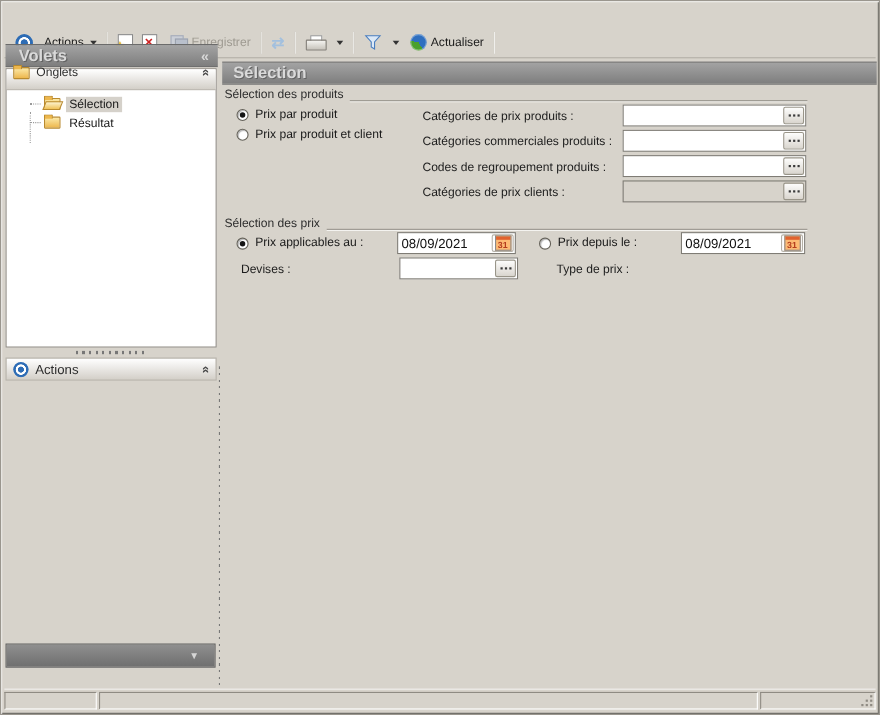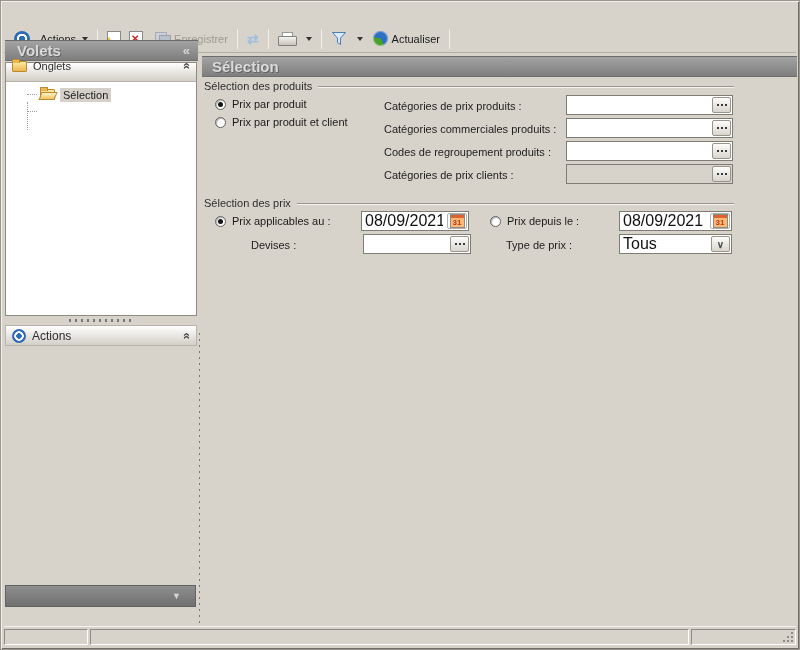--- a/index.html
+++ b/index.html
@@ -100,30 +100,30 @@
   #sidebar-footer { position:absolute; left:0; top:545px; right:2px; height:22px;
     background:linear-gradient(#8f8f8f,#6f6f6f); border:1px solid #636363;
     display:flex; align-items:center; }
   #sidebar-footer .chev-down { margin-left:auto; margin-right:14px; font-size:9px; color:#d6d6d6; }
   #vsplitter { position:absolute; left:197px; top:332px; width:3px; height:290px;
     background:repeating-linear-gradient(180deg,#777 0 2px, transparent 2px 6px);
     background-size:1px 100%; background-repeat:no-repeat; background-position:center; }
   
   #main { position:absolute; left:201px; top:55px; width:596px; height:568px; }
   #main-header { position:absolute; left:0; top:0; right:1px; height:21px; padding-left:10px; }
-  .group-row { position:absolute; left:2px; width:530px; display:flex; align-items:center; gap:6px; }
+  .group-row { position:absolute; left:2px; width:530px; display:flex; align-items:flex-end; gap:6px; }
   .group-label { font-size:11px; color:#2e2e2e; white-space:nowrap; }
   .group-line { flex:1; height:1px; background:#9a968e; box-shadow:0 1px 0 #f4f3f0; }
   .radio-row { position:absolute; display:flex; align-items:center; gap:6px; }
   .radio { width:11px; height:11px; border-radius:50%; background:#fff; border:1px solid #636058;
     box-shadow: inset 1px 1px 1px rgba(0,0,0,.3); display:flex; align-items:center; justify-content:center; flex:none; }
   .radio.checked::after { content:""; width:5px; height:5px; border-radius:50%; background:#141414; }
   .fld-label { position:absolute; font-size:11px; color:#1d1d1d; white-space:nowrap; }
   .fld { position:absolute; height:20px; background:#fff; border:1px solid #7f7c75; display:flex; align-items:stretch; }
-  .fld input { flex:1; border:none; outline:none; background:transparent; font-size:16px; padding:0 3px; color:#111; min-width:0; }
+  .fld input { flex:1; border:none; outline:none; background:transparent; font-size:12px; padding:0 3px; color:#111; min-width:0; }
   .fld.disabled { background:#d7d3cb; }
   .mini-btn { width:19px; margin:1px; background:linear-gradient(#fdfdfc,#d9d5ce);
     border:1px solid #999589; border-radius:2px; display:flex; align-items:center; justify-content:center; flex:none; }
   .dots3 { width:2px; height:2px; background:#3a3a3a; box-shadow:4px 0 #3a3a3a, 8px 0 #3a3a3a; margin-left:-8px; }
   .icon-cal { position:relative; width:15px; height:14px; background:#fdba74; border:1px solid #8a8a8a;
     display:flex; align-items:flex-end; justify-content:center; }
   .icon-cal::before { content:""; position:absolute; top:0; left:0; right:0; height:3px; background:#e0622f; }
   .cal-num { font-size:8px; font-weight:bold; color:#b33c1e; line-height:9px; }
   .combo-chev { font-size:10px; color:#4a4a4a; font-weight:bold; }
   
@@ -195,20 +195,24 @@
         <span class="chev-up">»</span>
       </div>
       <div class="tree">
         <span class="tree-vline"></span>
         <span class="tree-stub" style="top:12px;"></span>
         <span class="tree-stub" style="top:29px;"></span>
         <div class="tree-item selected">
           <span class="folder open"></span>
           <span class="label">Sélection</span>
         </div>
+        <div class="tree-item">
+          <span class="folder"></span>
+          <span class="label">Résultat</span>
+        </div>
       </div>
     </div>
     <div id="hsplitter">
         <span class="dots"></span>
       </div>
     <div id="actions-header">
       <span class="icon-target small"></span>
       <span>Actions</span>
       <span class="chev-up">»</span>
     </div>
@@ -294,35 +298,29 @@
     </div>
     <div class="fld" style="left:417px; top:155px; width:113px;">
       <input value="08/09/2021" style="">
       <span class="mini-btn" style="width:20px; background:#fff; border-color:#b5b1a8;">
         <span class="icon-cal">
             <span class="cal-num">31</span>
           </span>
       </span>
     </div>
 
-    <span class="fld-label" style="left:17px; top:183px;margin-left:32px;">Devises :</span>
+    <span class="fld-label" style="left:17px; top:183px;">Devises :</span>
     <div class="fld" style="left:161px; top:178px; width:108px;">
       <input value="" style="">
       <span class="mini-btn">
           <span class="dots3"></span>
         </span>
     </div>
 
     <span class="fld-label" style="left:304px; top:183px;">Type de prix :</span>
-    <div class="fld" style="left:417px; top:178px; width:113px;">
-      <input value="Tous" style="">
-      <span class="mini-btn">
-          <span class="combo-chev">∨</span>
-        </span>
-    </div>
   </div>
 
   <div id="statusbar">
     <span class="sb-cell" style="left:0; width:84px;"></span>
     <span class="sb-cell" style="left:86px; right:107px;"></span>
     <span class="sb-cell" style="right:0; width:105px;"></span>
     <span class="grip"></span>
   </div>
 
 </div>

